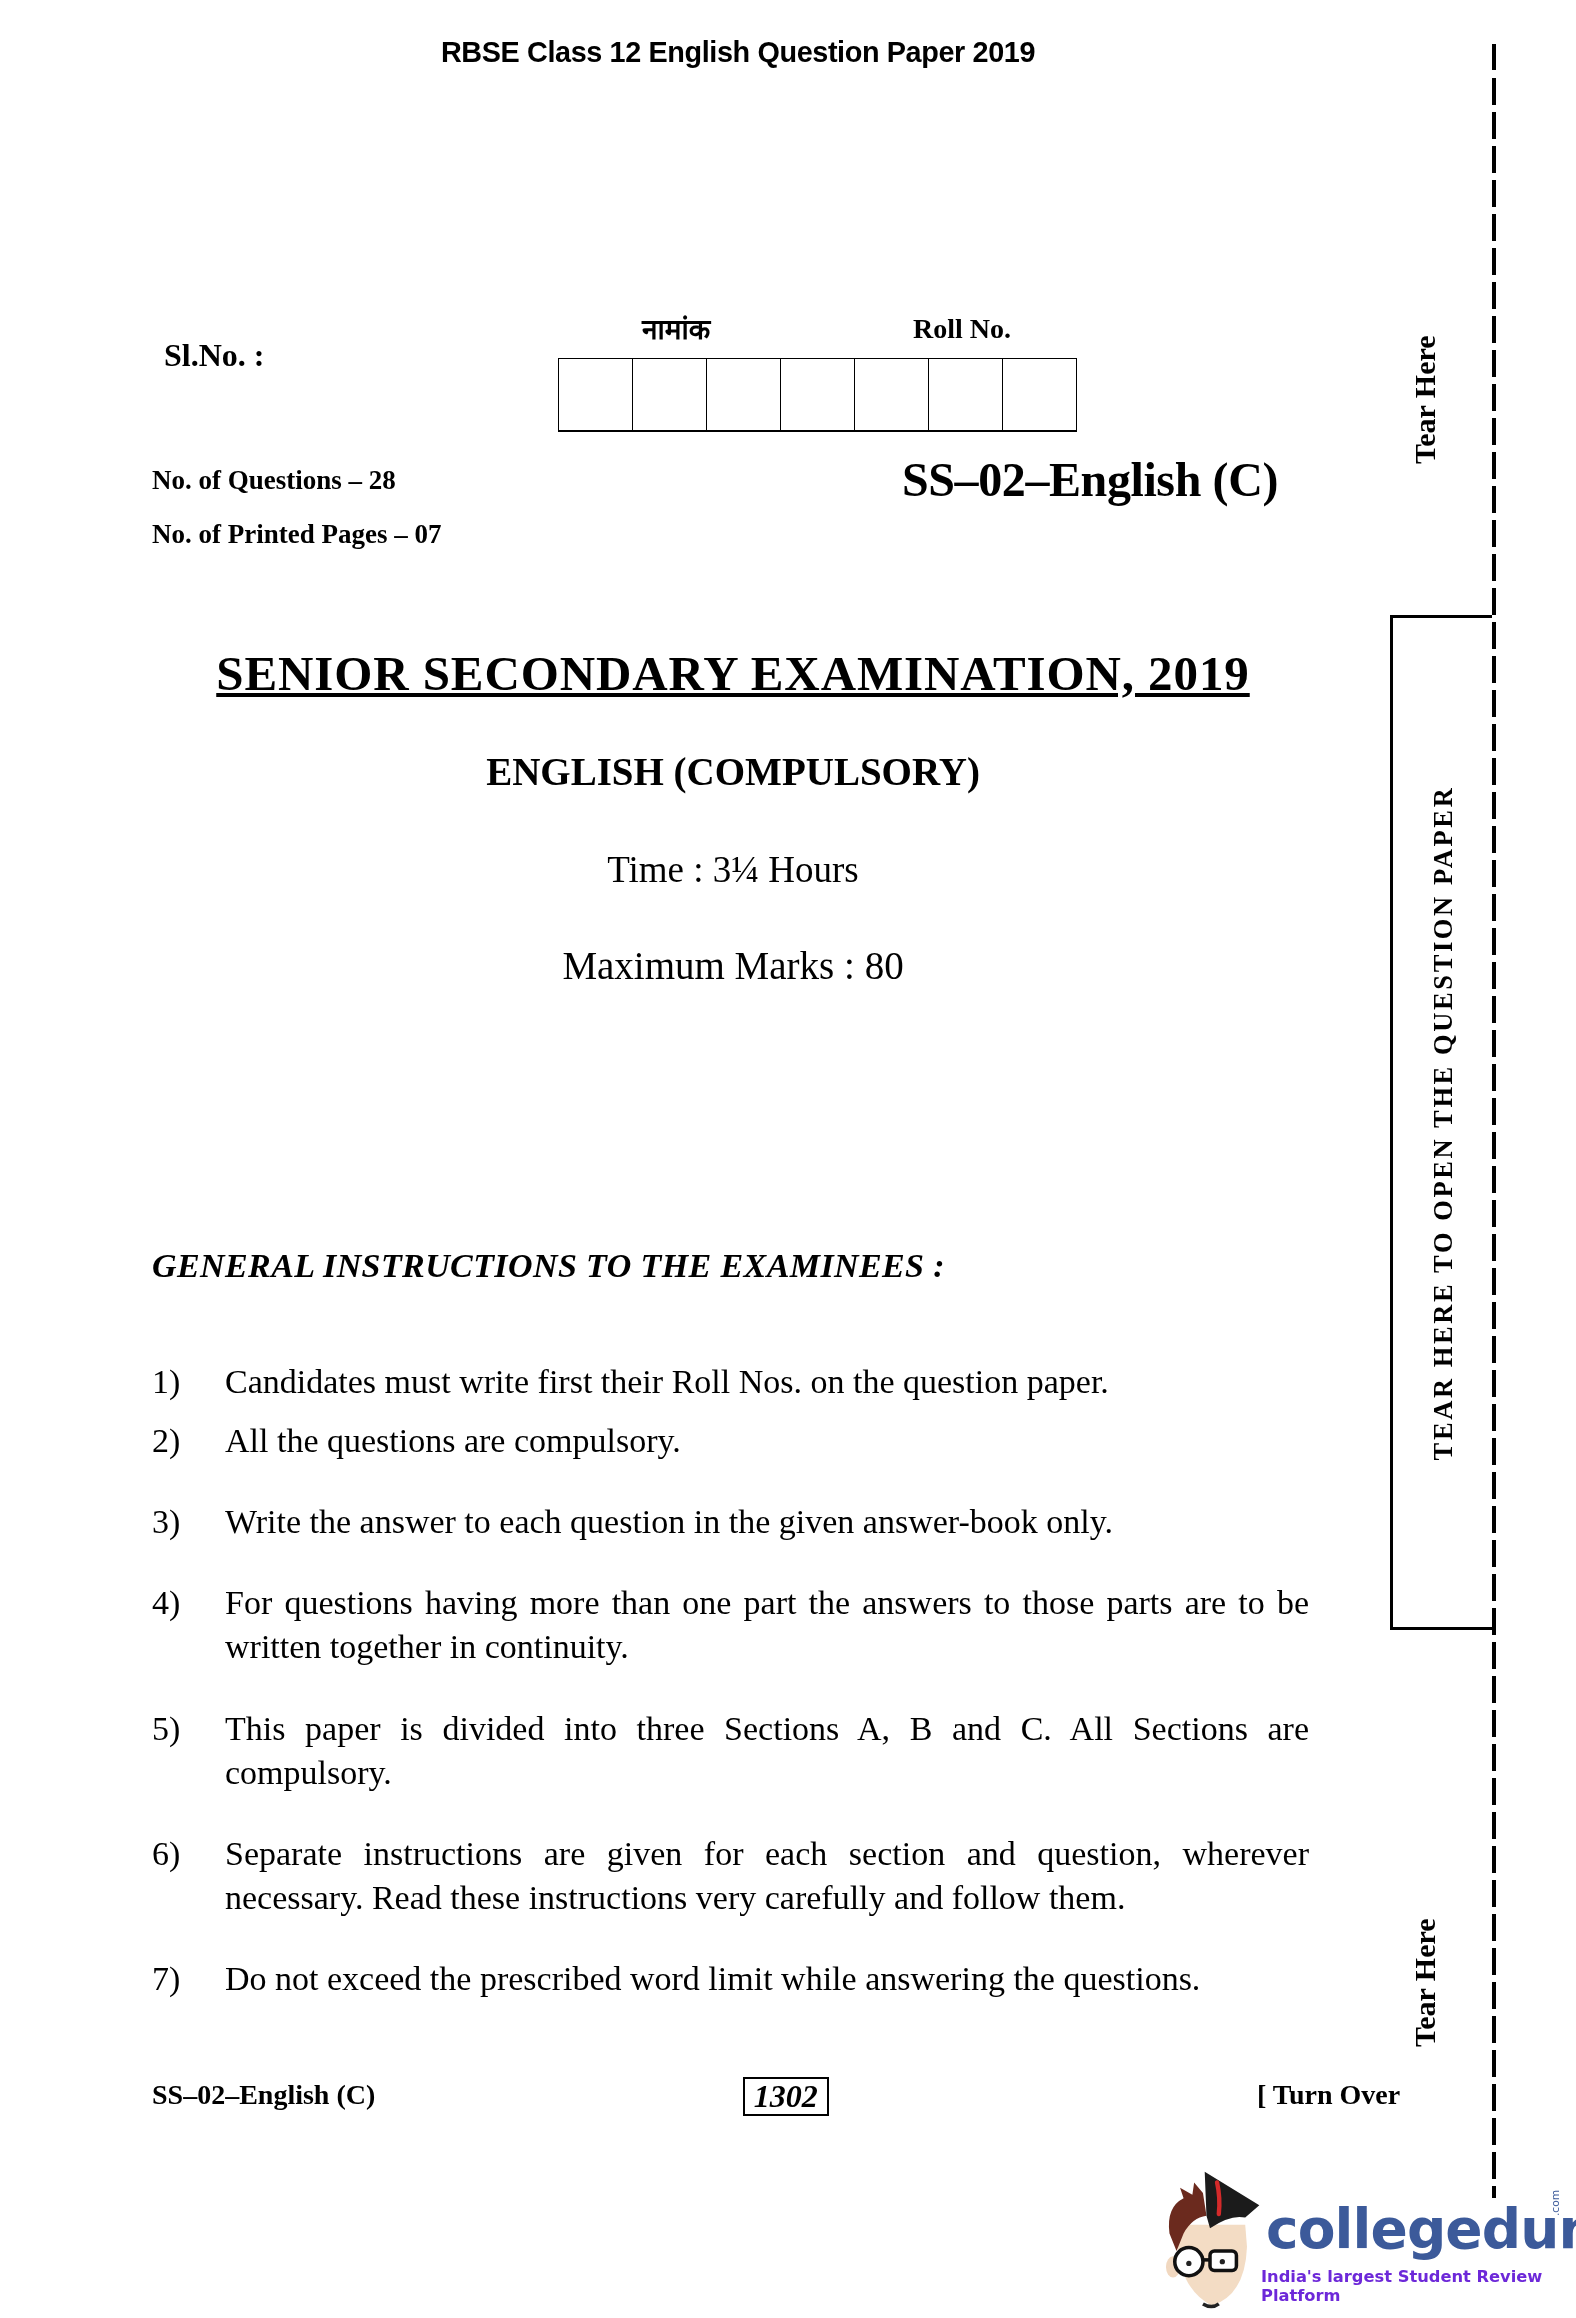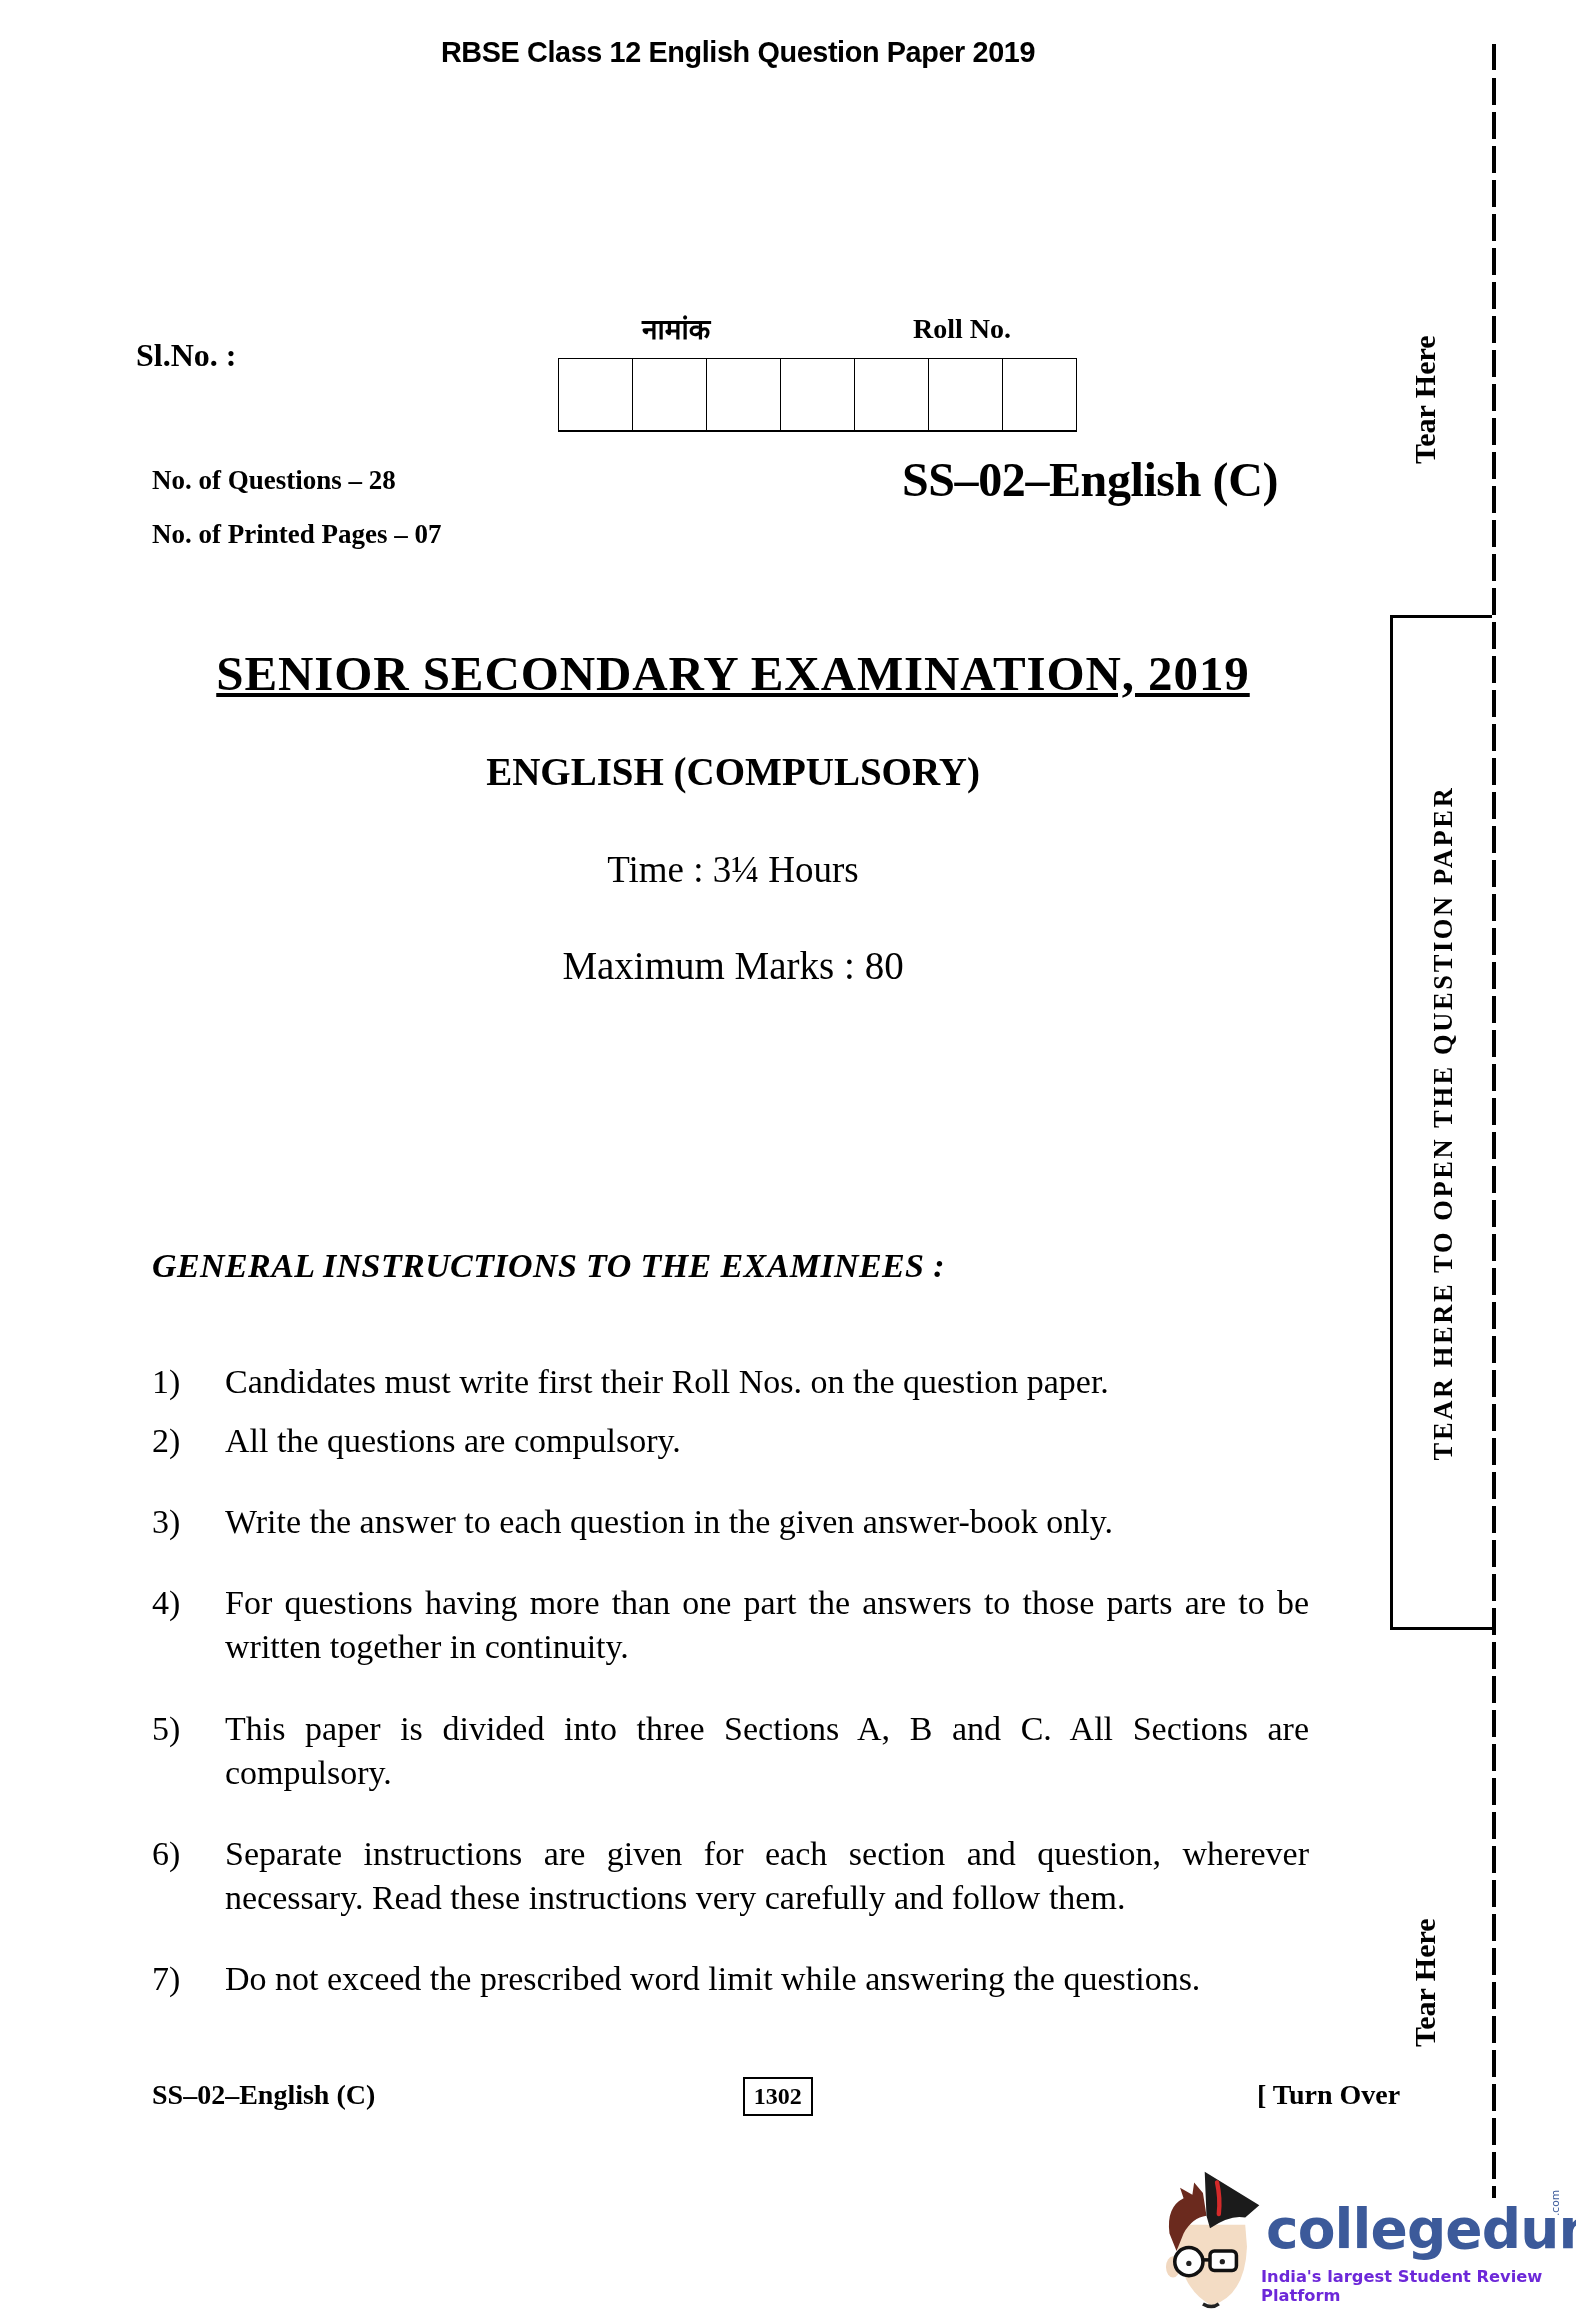--- a/index.html
+++ b/index.html
@@ -6,21 +6,21 @@
     body {
       width: 1577px; height: 2319px; position: relative; overflow: hidden;
       font-family: "Liberation Serif", serif; color: #000;
     }
     .abs { position: absolute; }
     .top-title {
       left: 0; width: 1476px; top: 35px; text-align: center;
       font-family: "Liberation Sans", sans-serif; font-weight: bold;
       font-size: 30px; letter-spacing: -0.4px; transform: scaleX(0.96);
     }
-    .slno { left: 136px; top: 337px; font-weight: bold; font-size: 32px; }
+    .slno { left: 164px; top: 337px; font-weight: bold; font-size: 32px; }
     .namank { left: 622px; top: 309px; font-weight: bold; font-size: 28px; margin-left: 20px; }
     .rollno-label { left: 865px; top: 313px; font-weight: bold; font-size: 28px; margin-left: 48px; }
     .roll-boxes {
       left: 558px; top: 358px; display: flex;
       border-top: 1.8px solid #000; border-bottom: 2.6px solid #000; border-left: 1.8px solid #000;
     }
     .roll-box { width: 73px; height: 71px; border-right: 1.8px solid #000; }
     .meta { left: 152px; font-weight: bold; font-size: 27px; text-align: center; }
     .meta.q { top: 465px; }
     .meta.p { top: 519px; }
@@ -29,21 +29,21 @@
     .exam-title { top: 645px; font-weight: bold; font-size: 49px; letter-spacing: 0.9px; text-decoration: underline; }
     .subject { top: 749px; font-weight: bold; font-size: 39px; }
     .time { top: 848px; font-size: 37px; }
     .marks { top: 943px; font-size: 39px; }
     .b { font-weight: normal; }
     .gen-instr { left: 152px; top: 1247px; font-weight: bold; font-style: italic; font-size: 34px; letter-spacing: 0.4px; }
     .instr { left: 152px; width: 1157px; font-size: 34px; line-height: 44px; display: flex; }
     .instr .num { width: 73px; flex: 0 0 73px; }
     .instr .txt { flex: 1; text-align: justify; }
     .footer-code { left: 152px; top: 2079px; font-weight: bold; font-size: 28px; }
-    .footer-box { left: 743px; top: 2077px; border: 2.6px solid #000; padding: 0 8.8px; font-weight: bold; font-size: 24px; line-height: 35px; }
+    .footer-box { left: 743px; top: 2077px; border: 2.6px solid #000; padding: 0 8.8px; font-weight: bold; font-size: 32px; line-height: 35px; font-style: italic; }
     .turn-over { left: 1257px; top: 2079px; font-weight: bold; font-size: 28px; }
     .dash-line {
       left: 1492px; top: 44px; width: 3.5px; height: 2154px;
       background: repeating-linear-gradient(to bottom, #000 0px, #000 26.5px, transparent 26.5px, transparent 34px);
     }
     .tear-box {
       left: 1390px; top: 615px; width: 102px; height: 1015px;
       border: 3.5px solid #000; border-right: none; box-sizing: border-box;
     }
     .tear-box-text {

